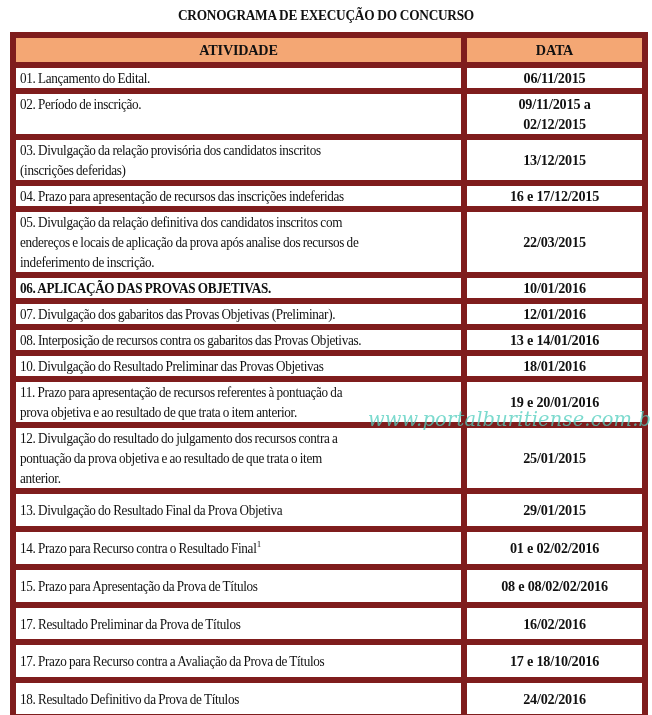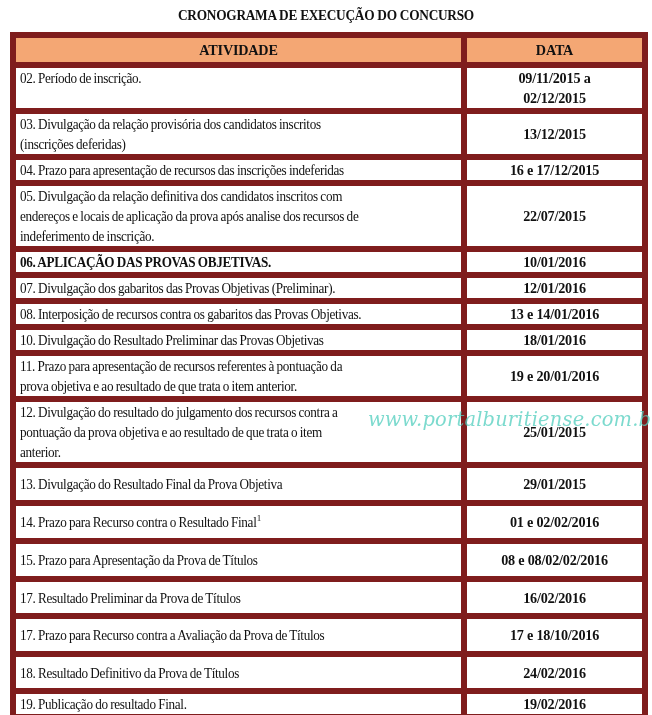--- a/index.html
+++ b/index.html
@@ -33,20 +33,28 @@
       <col class="c-act">
       <col class="c-date">
     </colgroup>
   <thead>
     <tr>
       <th>ATIVIDADE</th>
       <th>DATA</th>
     </tr>
   </thead>
   <tbody id="rows">
+      <tr style="height: 20px;">
+        <td class="act">
+          <div style="">
+            <div><span class="t">01. Lançamento do Edital.</span></div>
+          </div>
+        </td>
+        <td class="date"><span>06/11/2015</span></td>
+      </tr>
       <tr style="height: 41px; margin-top: 29px;">
         <td class="act" style="vertical-align: top;">
           <div style="align-self: flex-start;">
             <div><span class="t">02. Período de inscrição.</span></div>
             <div>&nbsp;</div>
           </div>
         </td>
         <td class="date">
           <div>09/11/2015 a</div>
           <div>02/12/2015</div>
@@ -70,21 +78,21 @@
         <td class="date"><span>16 e 17/12/2015</span></td>
       </tr>
       <tr style="height: 60px;">
         <td class="act">
           <div style="">
             <div><span class="t">05. Divulgação da relação definitiva dos candidatos inscritos com</span></div>
             <div><span class="t">endereços e locais de aplicação da prova após analise dos recursos de</span></div>
             <div><span class="t">indeferimento de inscrição.</span></div>
           </div>
         </td>
-        <td class="date"><span>22/07/2015</span></td>
+        <td class="date"><span>22/03/2015</span></td>
       </tr>
       <tr style="height: 20px; margin-top: 36px;">
         <td class="act bold">
           <div style="">
             <div><span class="t">06. APLICAÇÃO DAS PROVAS OBJETIVAS.</span></div>
           </div>
         </td>
         <td class="date"><span>10/01/2016</span></td>
       </tr>
       <tr style="height: 21px;">

